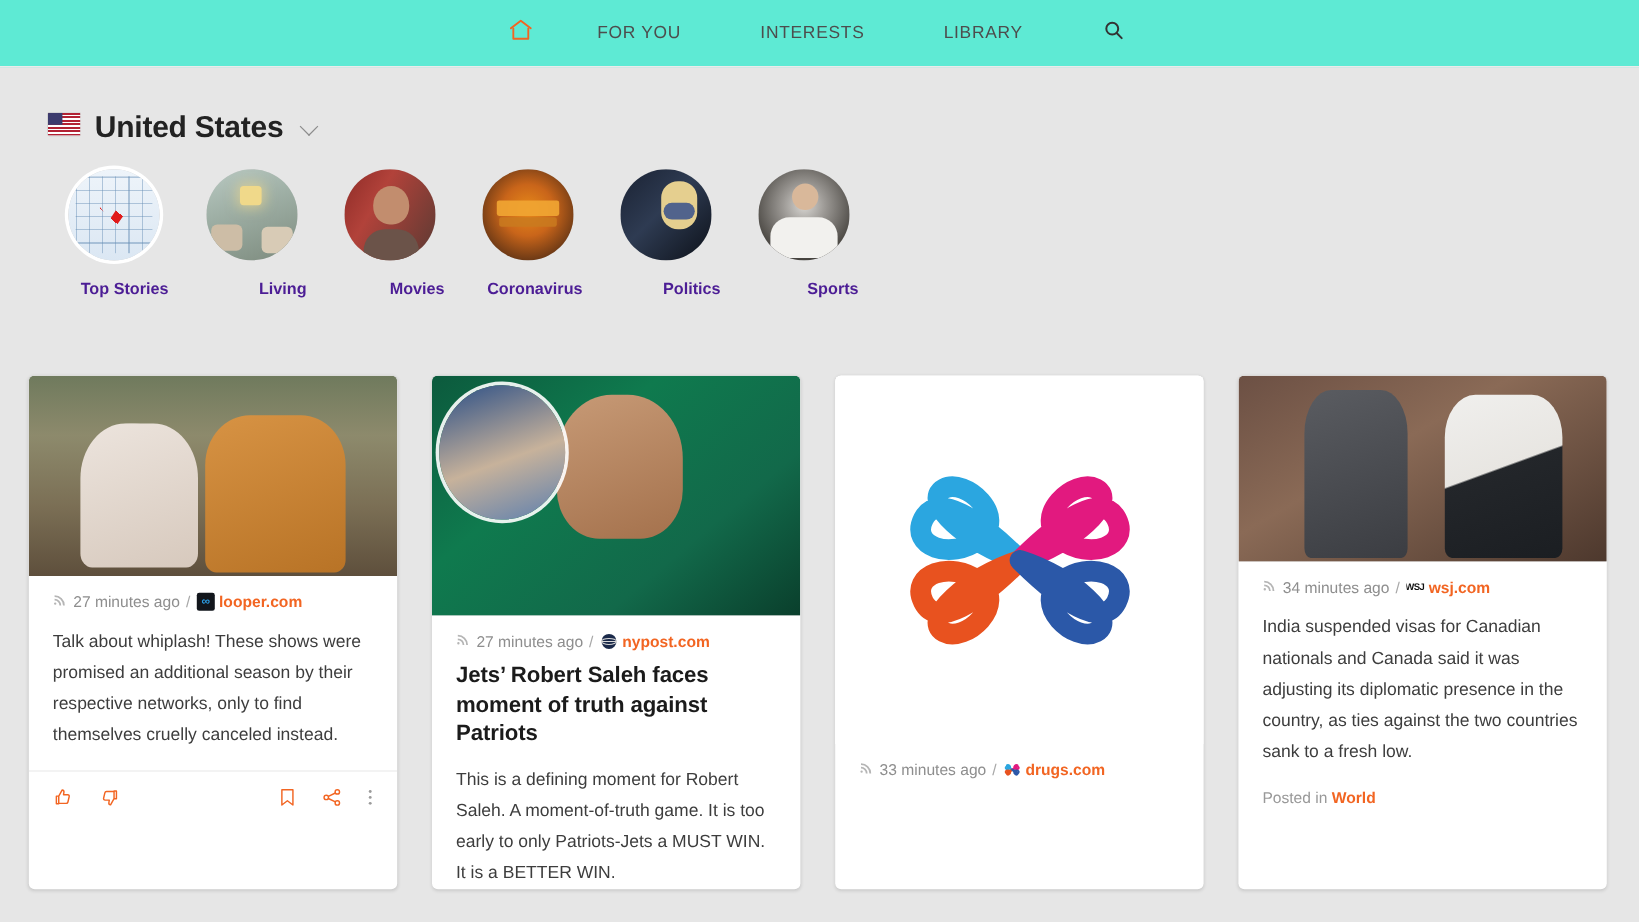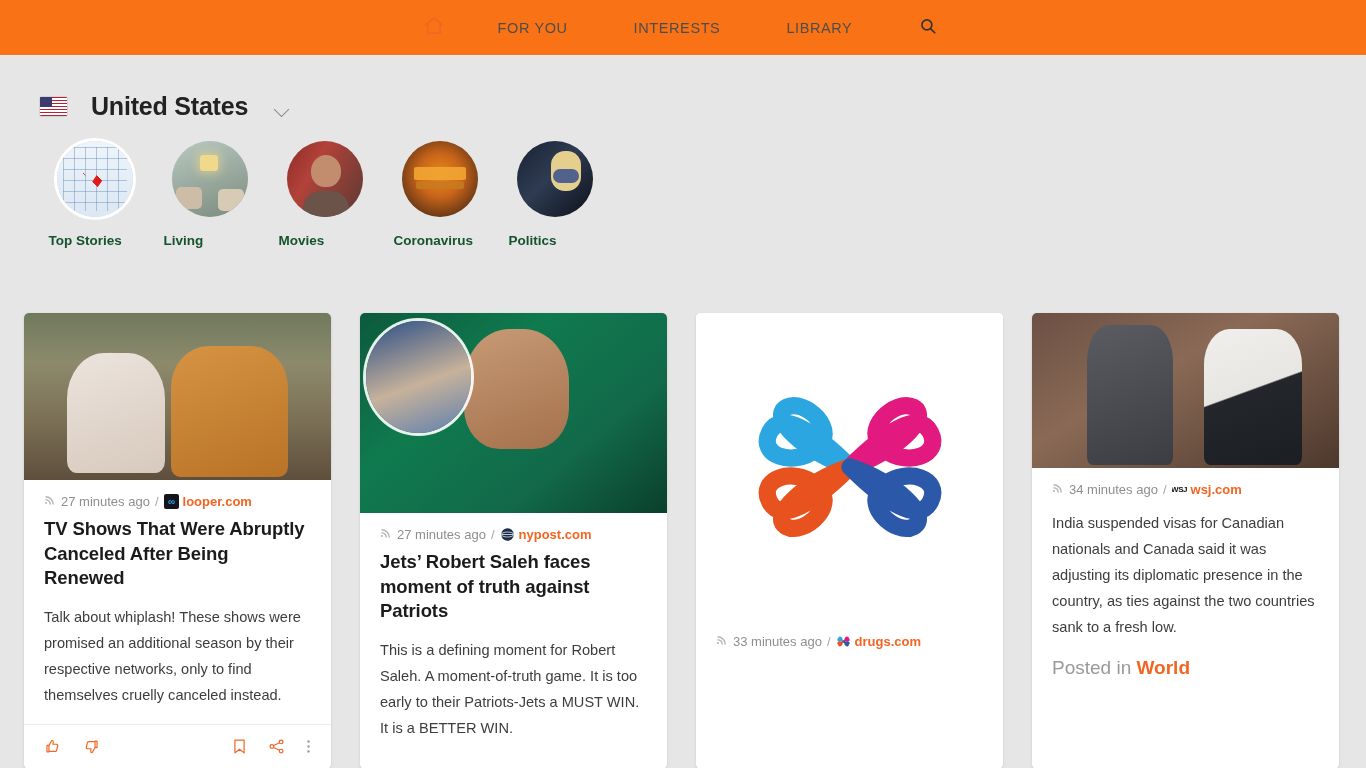--- a/index.html
+++ b/index.html
@@ -8,21 +8,21 @@
     width: 1366px; height: 768px;
     overflow: hidden;
     background: #e6e6e6;
     font-family: "Liberation Sans", sans-serif;
     color: #333;
   }
 
   
   .topnav {
     height: 56px;
-    background: #f97316;
+    background: #5eead4;
     display: flex;
     align-items: center;
     justify-content: center;
     gap: 0px;
     border-bottom: 1px solid #ebebeb;
     position: relative;
     z-index: 5;
   }
   .nav-inner {
     display: flex;
@@ -48,22 +48,21 @@
     padding: 0 26px 0 34px;
     display: flex;
     align-items: center;
     cursor: pointer;
   }
 
   
   .region-row {
     padding: 38px 0 0 40px;
     display: flex;
-    align-items: center;
-    gap: 24px;
+    gap: 12px;
     cursor: pointer;
     width: max-content;
   }
   .flag {
     width: 27px; height: 19px;
     border-radius: 1px;
     position: relative;
     overflow: hidden;
     background: #fff;
     flex: none;
@@ -117,22 +116,22 @@
     position: relative;
     background: #cfcfcf;
   }
   .cat.selected .cat-img {
     box-shadow: 0 0 0 3px #ffffff;
   }
   .cat-label {
     margin-top: 14px;
     font-size: 13.5px;
     font-weight: 700;
-    color: #14532d;
-    text-align: left;
+    color: #4c1d95;
+    text-align: right;
     line-height: 1.55;
     width: 92px;
   }
 
   
   .art { position: absolute; inset: 0; }
   .art-chart {
     background:
       linear-gradient(to bottom, #eef4fa, #dbe7f3);
   }
@@ -232,21 +231,21 @@
     letter-spacing: -0.1px;
   }
   .summary {
     margin-top: 13px;
     font-size: 14.6px;
     line-height: 1.79;
     color: #3d3d3d;
   }
   .posted-in {
     margin-top: 16px;
-    font-size: 19px;
+    font-size: 13px;
     color: #999;
   }
   .posted-in b { color: #f26522; font-weight: 700; }
 
   .card-actions {
     margin-top: 16px;
     border-top: 1px solid #ececec;
     padding: 13px 20px 14px 20px;
     display: flex;
     align-items: center;
@@ -364,20 +363,26 @@
     <div class="cat-label">Coronavirus</div>
   </div>
 
   <div class="cat">
     <div class="cat-img">
         <span class="art art-politics"></span>
       </div>
     <div class="cat-label">Politics</div>
   </div>
 
+  <div class="cat">
+    <div class="cat-img">
+        <span class="art art-sports"></span>
+      </div>
+    <div class="cat-label">Sports</div>
+  </div>
 
 
 </div>
 
 <div class="grid">
 
   <div class="card">
     <div class="card-img" style="height:167px">
       <span class="photo p-roseanne"></span>
     </div>
@@ -386,21 +391,20 @@
         <span class="rss-icon">
           <svg width="12" height="12" viewBox="0 0 24 24" fill="#b5b5b5">
               <path d="M4 20a2 2 0 1 0 0-4 2 2 0 0 0 0 4zM3 10v3a8 8 0 0 1 8 8h3A11 11 0 0 0 3 10zm0-6v3a14 14 0 0 1 14 14h3A17 17 0 0 0 3 4z"></path>
             </svg>
         </span>
         <span class="meta-time">27 minutes ago</span>
         <span class="meta-slash">/</span>
         <span class="fav fav-looper">∞</span>
         <span class="meta-src">looper.com</span>
       </div>
-      <div class="headline">TV Shows That Were Abruptly Canceled After Being Renewed</div>
       <div class="summary">Talk about whiplash! These shows were promised an additional season by their respective networks, only to find themselves cruelly canceled instead.</div>
     </div>
     <div class="card-actions">
       <div class="act-left">
         <span class="act">
           <svg width="17" height="17" viewBox="0 0 24 24" fill="none" stroke="#f26522" stroke-width="1.7" stroke-linejoin="round">
               <path d="M7 10.5v9H4.2v-9H7zm0 0 4.1-7.3c1.4.2 2.2 1.1 2 2.5l-.5 3.1h5c1.2 0 2 1 1.7 2.2l-1.5 6.4c-.2 1-.9 1.6-1.9 1.6H7v-8.5z"></path>
             </svg>
         </span>
         <span class="act">
@@ -451,21 +455,21 @@
         <span class="fav fav-nypost">
           <svg width="15" height="15" viewBox="0 0 24 24">
               <circle cx="12" cy="12" r="10" fill="#1b2a4a"></circle>
               <ellipse cx="12" cy="12" rx="10" ry="4" fill="none" stroke="#d9d9d9" stroke-width="1.4"></ellipse>
               <line x1="2" y1="12" x2="22" y2="12" stroke="#d9d9d9" stroke-width="1.4"></line>
             </svg>
         </span>
         <span class="meta-src">nypost.com</span>
       </div>
       <div class="headline">Jets’ Robert Saleh faces moment of truth against Patriots</div>
-      <div class="summary">This is a defining moment for Robert Saleh. A moment-of-truth game. It is too early to their Patriots-Jets a MUST WIN. It is a BETTER WIN.</div>
+      <div class="summary">This is a defining moment for Robert Saleh. A moment-of-truth game. It is too early to only Patriots-Jets a MUST WIN. It is a BETTER WIN.</div>
     </div>
   </div>
 
   <div class="card">
     <div class="card-img" style="height:307px;background:#fff">
       <span class="photo p-drugs">
         <svg width="230" height="230" viewBox="0 0 200 200" fill="none" stroke-width="15" stroke-linecap="round">
           <path d="M100 100 C 70 70, 40 50, 30 70 C 20 90, 50 100, 70 85 C 92 68, 60 40, 45 48 C 28 57, 62 88, 100 100" stroke="#2ba6e0"></path>
           <path d="M100 100 C 130 70, 160 50, 170 70 C 180 90, 150 100, 130 85 C 108 68, 140 40, 155 48 C 172 57, 138 88, 100 100" stroke="#e2197f"></path>
           <path d="M100 100 C 70 130, 40 150, 30 130 C 20 110, 50 100, 70 115 C 92 132, 60 160, 45 152 C 28 143, 62 112, 100 100" stroke="#e8521f"></path>

